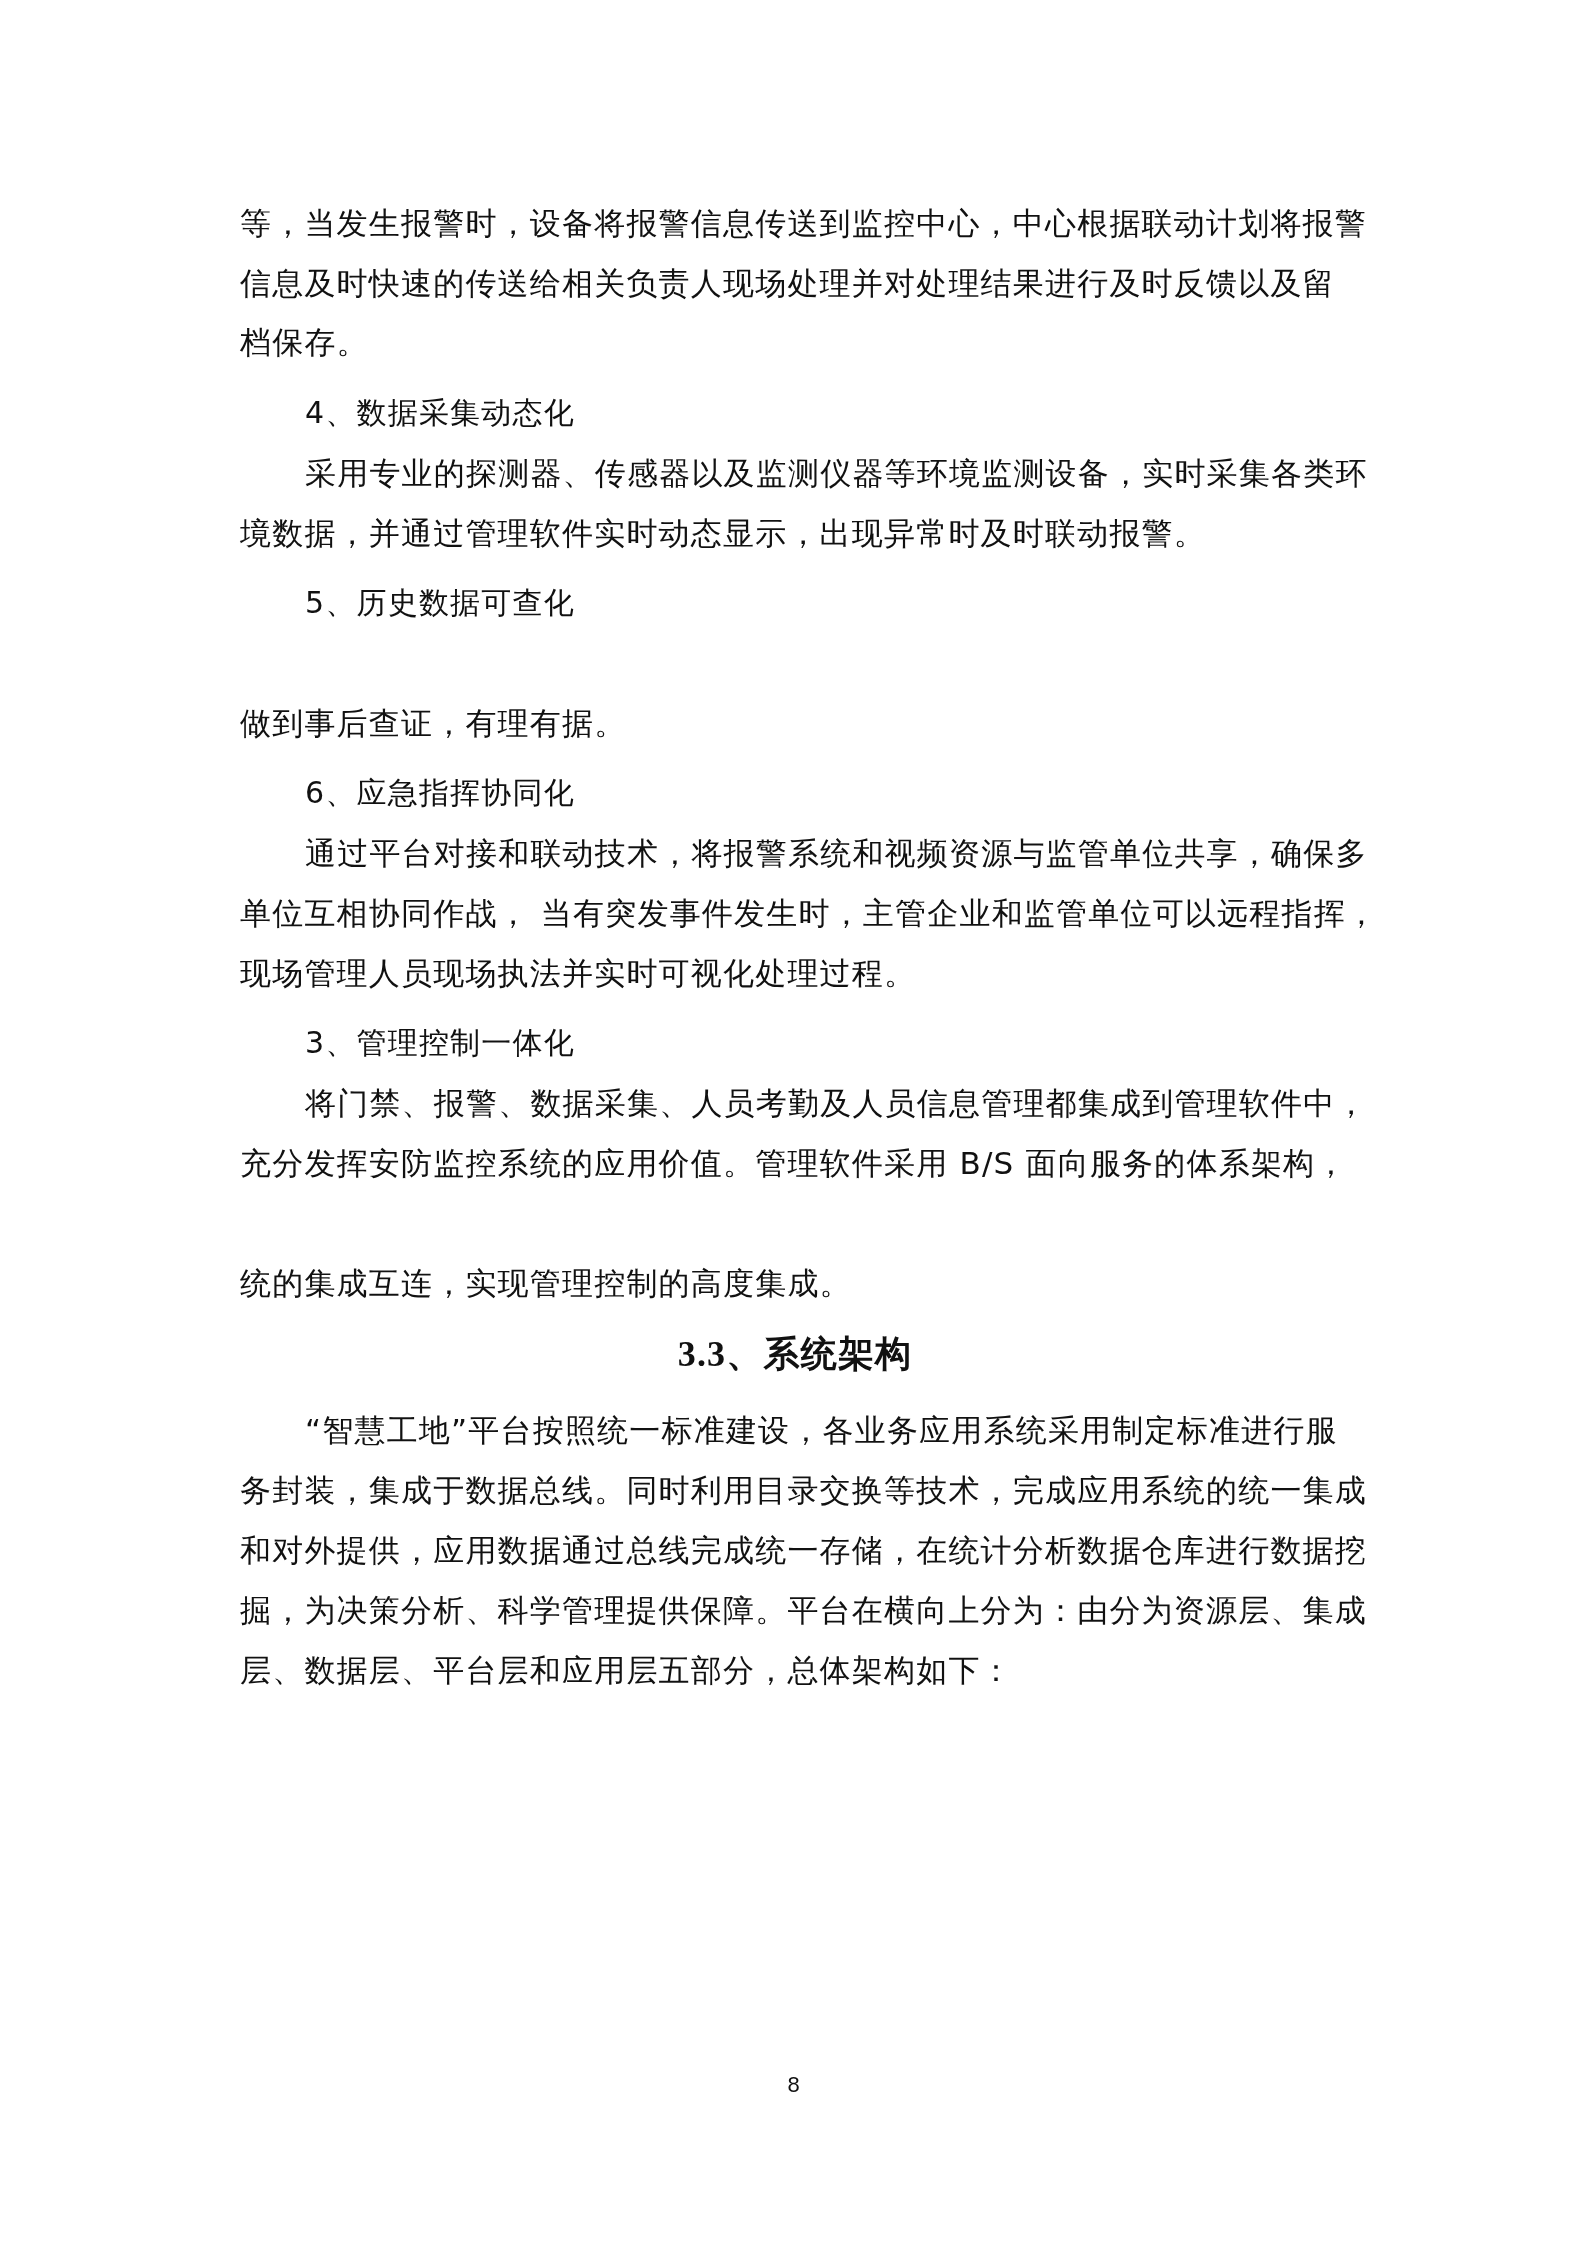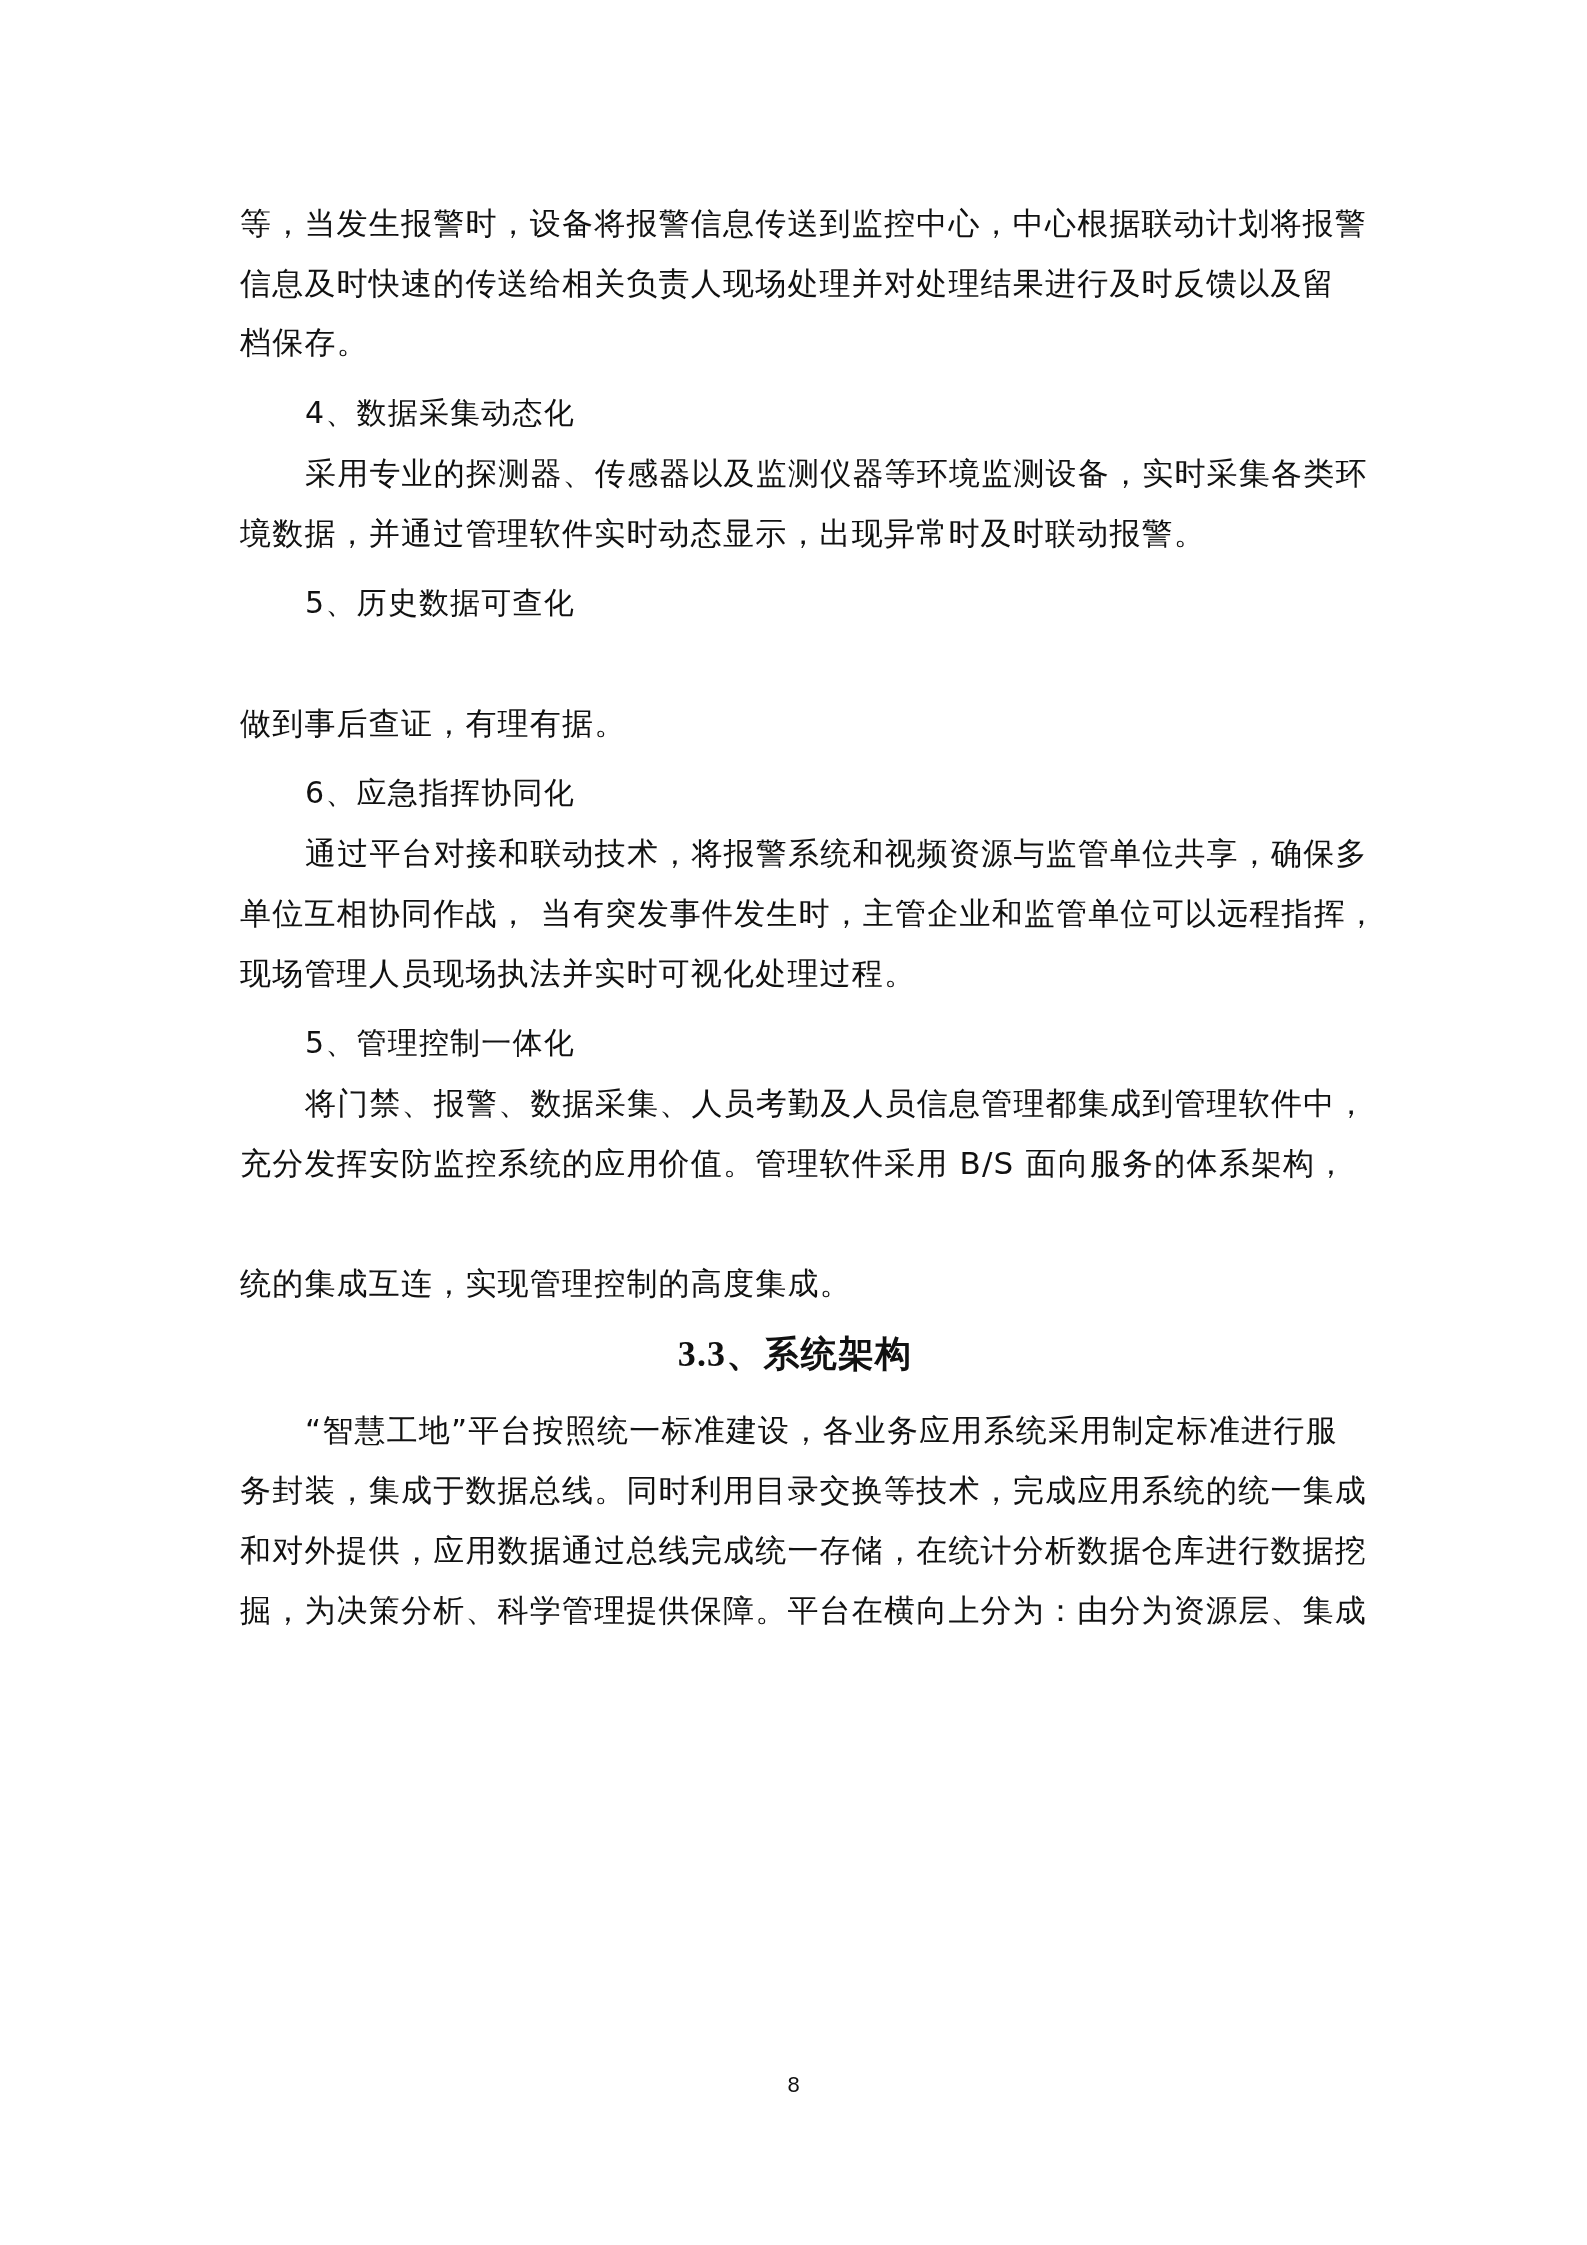--- a/index.html
+++ b/index.html
@@ -28,25 +28,26 @@
   <div class="line" style="top:513px">境数据，并通过管理软件实时动态显示，出现异常时及时联动报警。</div>
 
   <div class="line heading" style="top:583px">5、历史数据可查化</div>
   <div class="line" style="top:703px">做到事后查证，有理有据。</div>
 
   <div class="line heading" style="top:773px">6、应急指挥协同化</div>
   <div class="line indent" style="top:833px">通过平台对接和联动技术，将报警系统和视频资源与监管单位共享，确保多</div>
   <div class="line" style="top:893px">单位互相协同作战， 当有突发事件发生时，主管企业和监管单位可以远程指挥，</div>
   <div class="line" style="top:953px">现场管理人员现场执法并实时可视化处理过程。</div>
 
-  <div class="line heading" style="top:1023px">5、管理控制一体化</div>
+  <div class="line heading" style="top:1023px">3、管理控制一体化</div>
   <div class="line indent" style="top:1083px">将门禁、报警、数据采集、人员考勤及人员信息管理都集成到管理软件中，</div>
   <div class="line" style="top:1143px">充分发挥安防监控系统的应用价值。管理软件采用 B/S 面向服务的体系架构，</div>
   <div class="line" style="top:1263px">统的集成互连，实现管理控制的高度集成。</div>
 
   <div class="line section" style="top:1334px">3.3、系统架构</div>
   <div class="line indent" style="top:1410px">“智慧工地”平台按照统一标准建设，各业务应用系统采用制定标准进行服</div>
   <div class="line" style="top:1470px">务封装，集成于数据总线。同时利用目录交换等技术，完成应用系统的统一集成</div>
   <div class="line" style="top:1530px">和对外提供，应用数据通过总线完成统一存储，在统计分析数据仓库进行数据挖</div>
   <div class="line" style="top:1590px">掘，为决策分析、科学管理提供保障。平台在横向上分为：由分为资源层、集成</div>
+  <div class="line" style="top:1650px">层、数据层、平台层和应用层五部分，总体架构如下：</div>
 
   <div class="pagenum">8</div>
 </div>
 
 </body></html>

